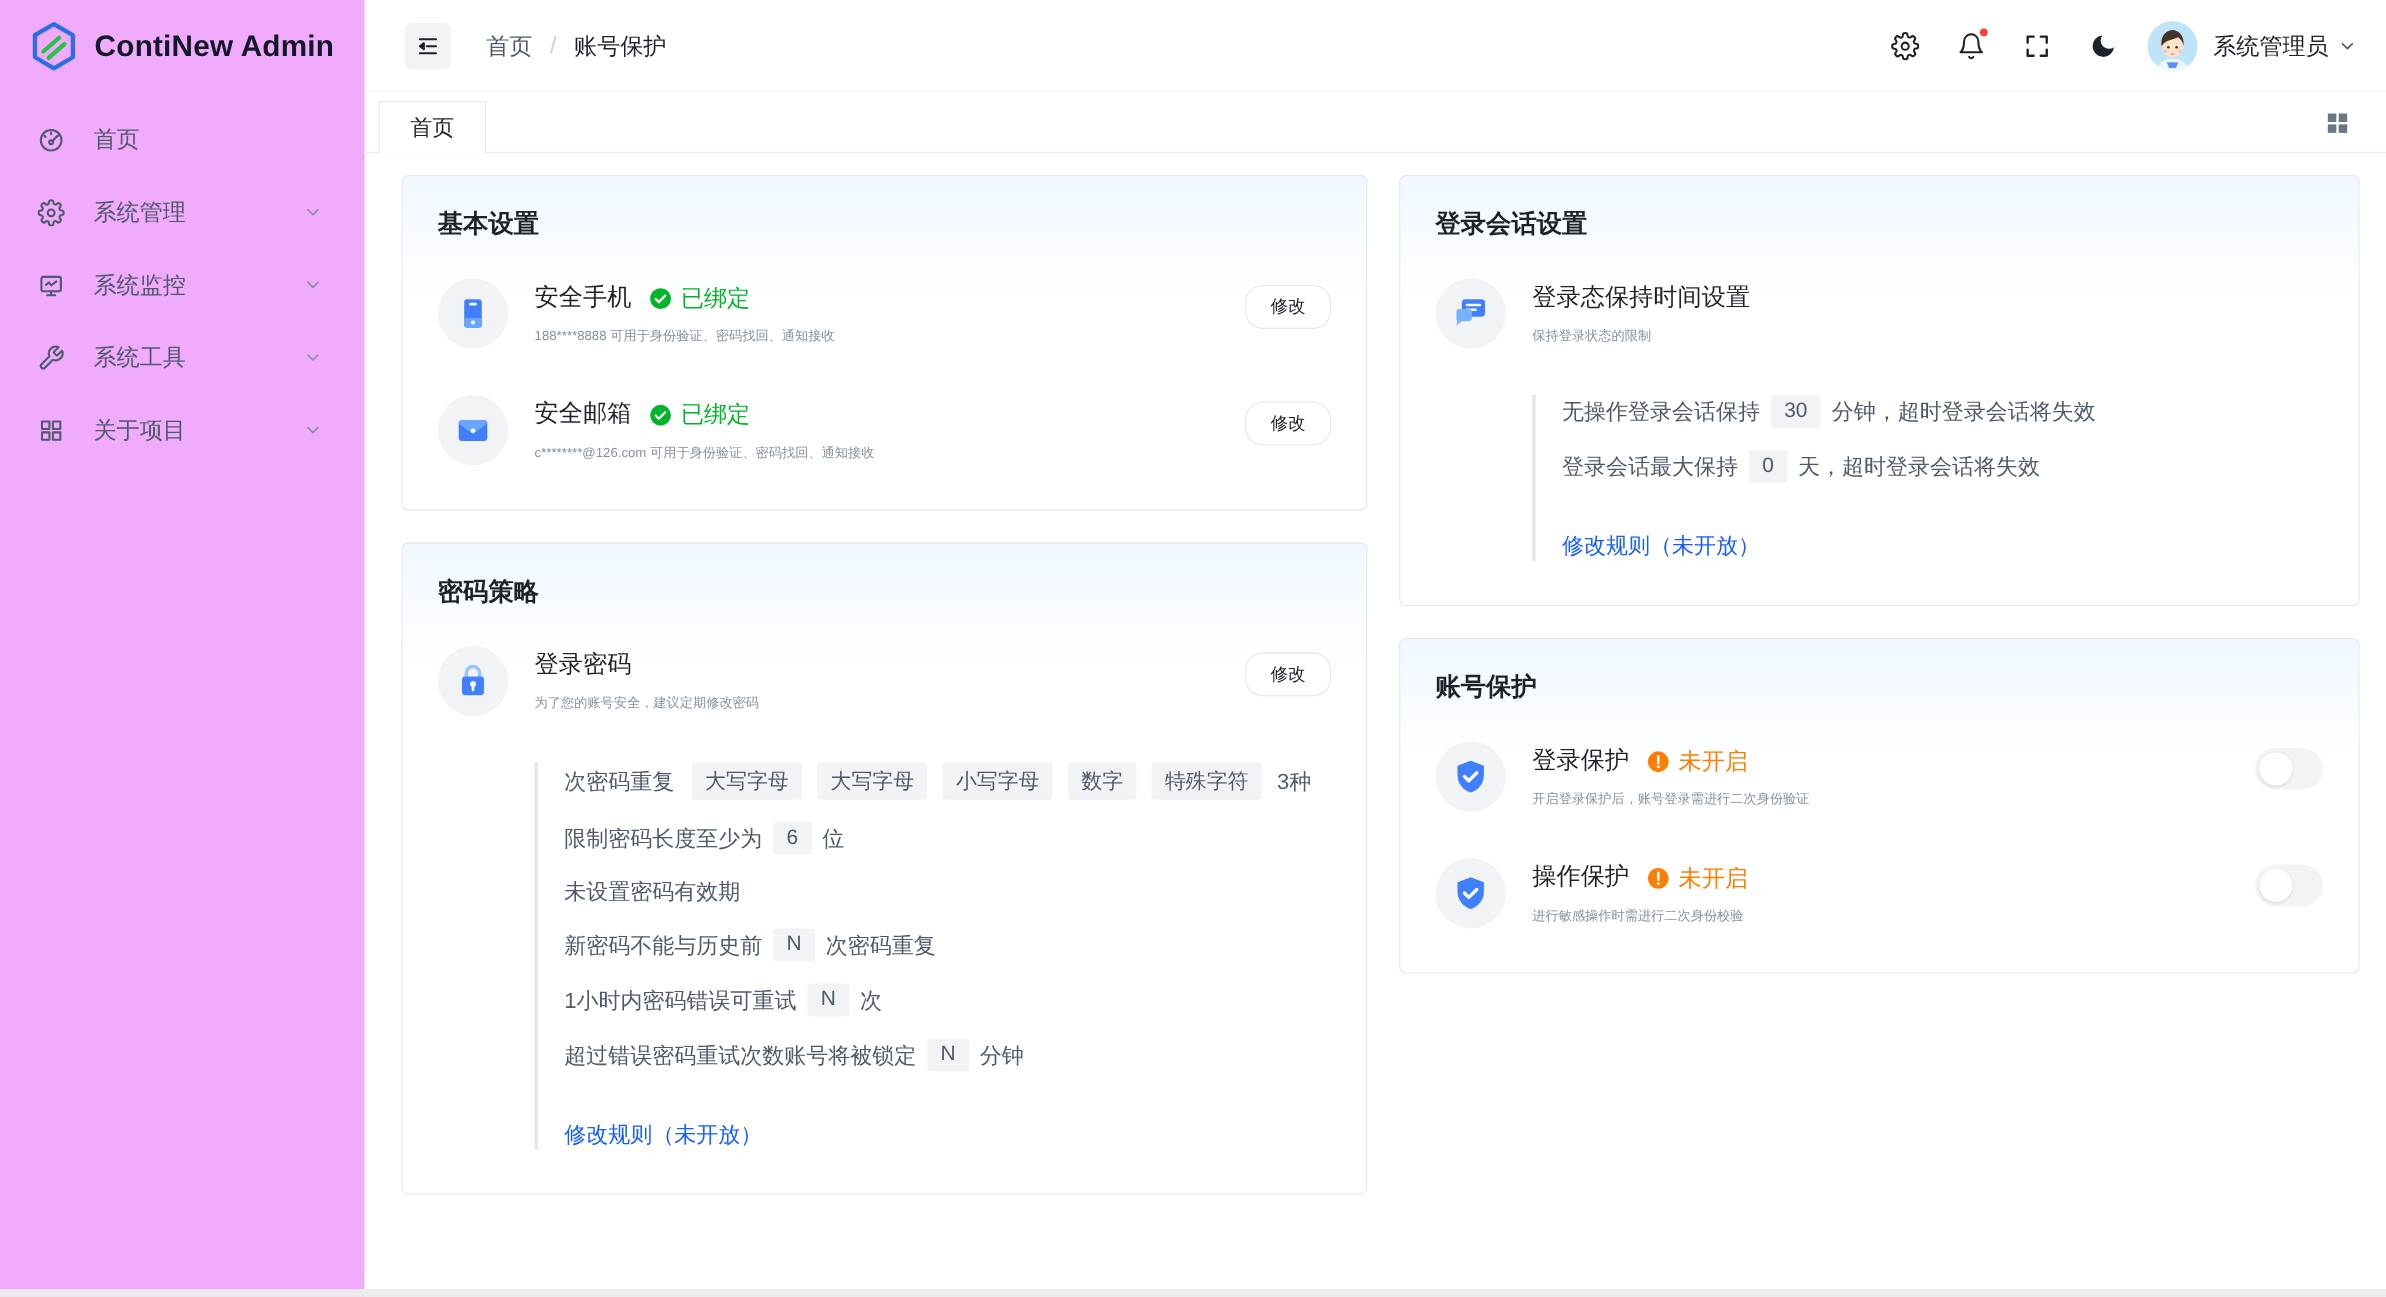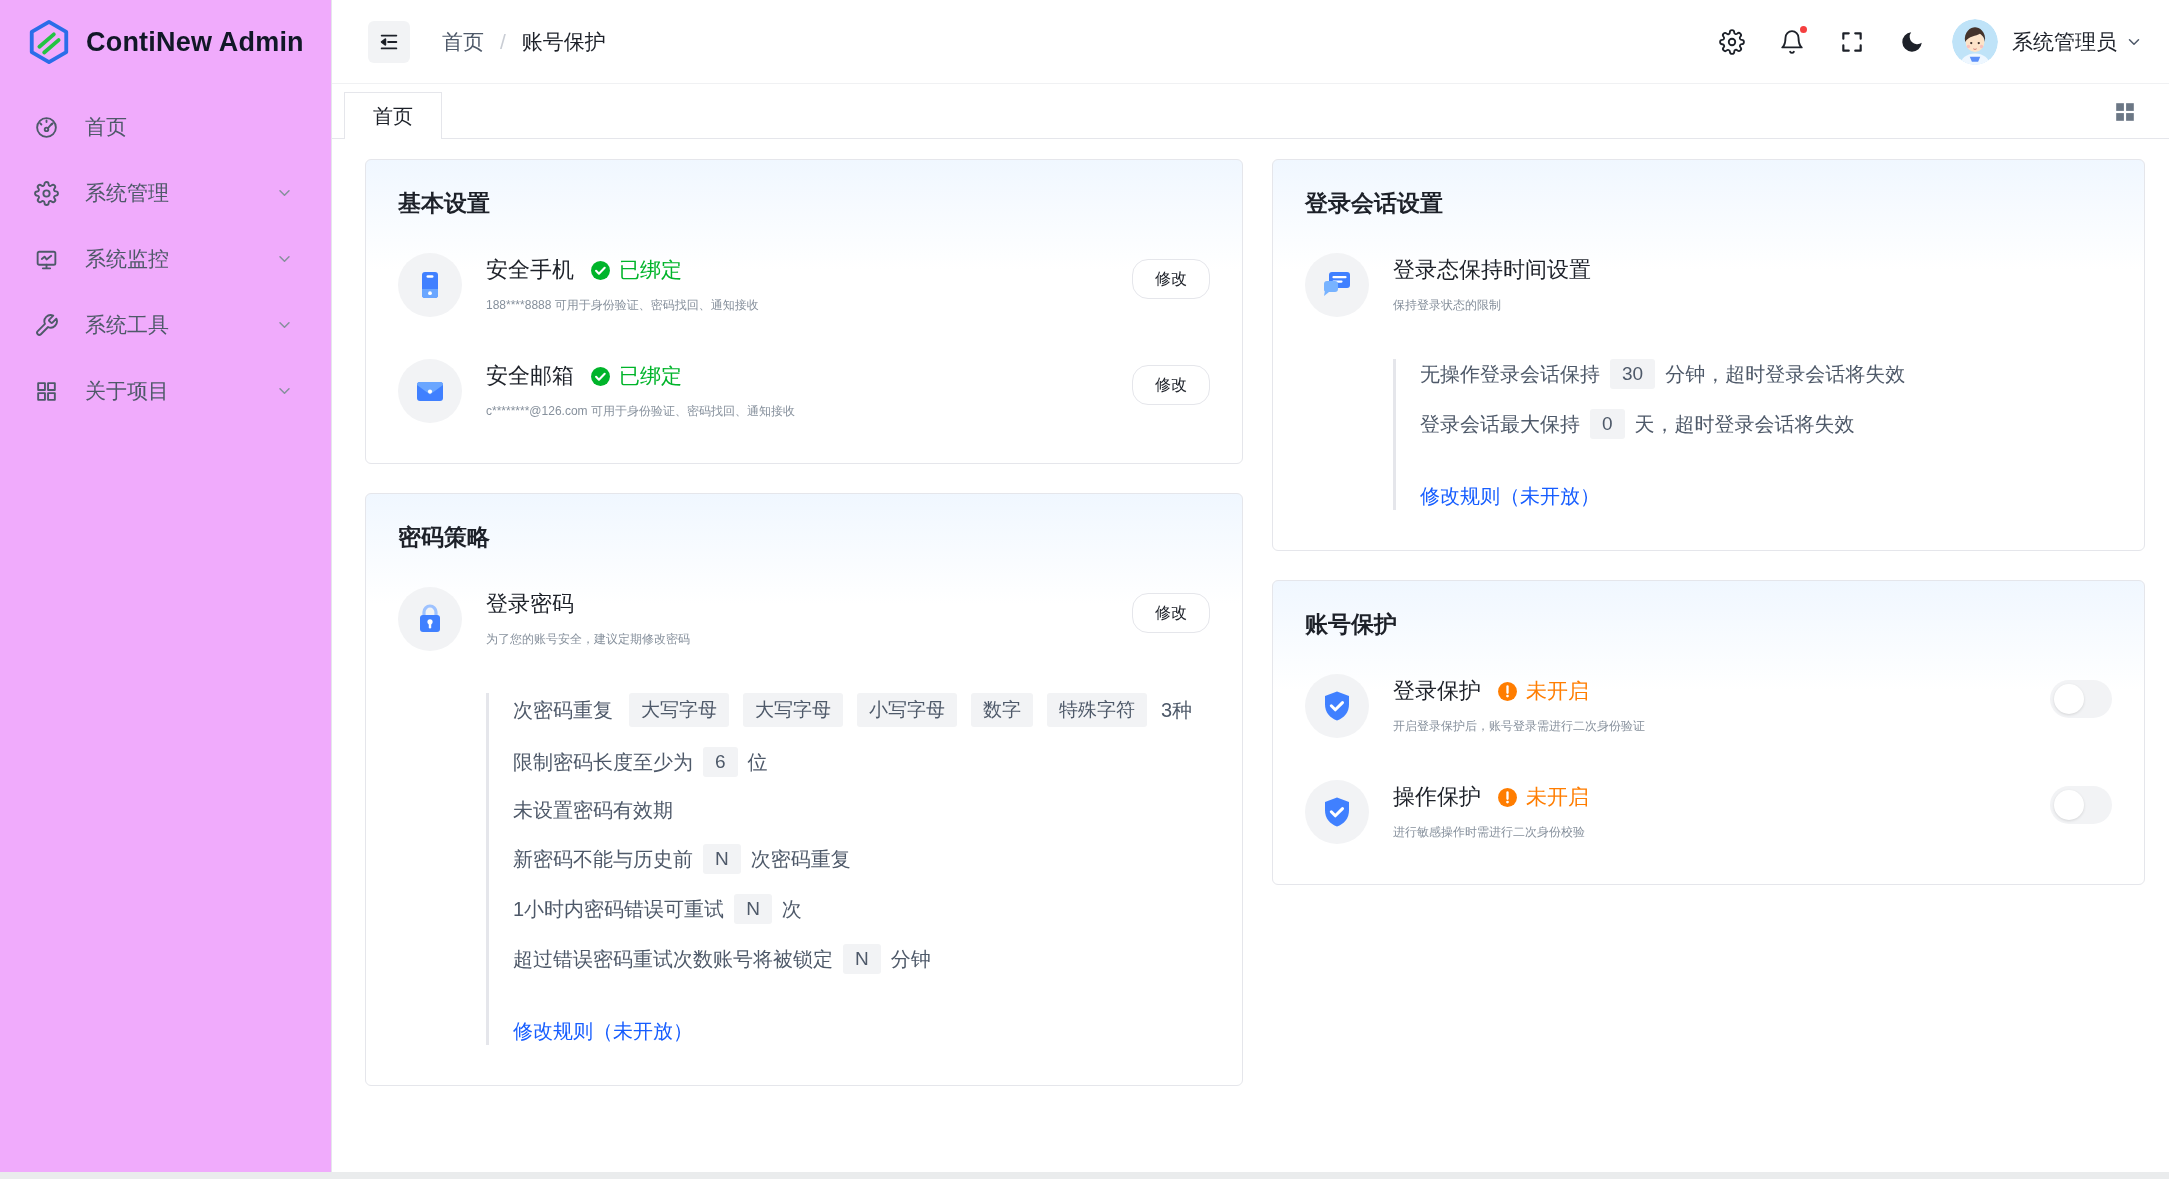--- a/index.html
+++ b/index.html
@@ -51,21 +51,21 @@
   .col { display:flex; flex-direction:column; gap:29px; }
 
   .card { border:1px solid #e5e6eb; border-radius:6px; background:linear-gradient(180deg,#f0f7ff 0%,#ffffff 110px); padding:28px 32px 40px; }
   .card-title { font-size:23px; font-weight:700; color:#1d2129; margin-bottom:34px; }
 
   .item-row { display:flex; align-items:flex-start; margin-bottom:42px; }
   .item-row:last-child { margin-bottom:0; }
   .icon-circle { width:64px; height:64px; border-radius:50%; background:#f2f3f5; display:flex; align-items:center; justify-content:center; flex:0 0 64px; }
   .icon-circle svg { width:36px; height:36px; }
   .item-body { margin-left:24px; flex:1; min-width:0; }
-  .item-title-row { display:flex; align-items:center; margin-top:2px; }
+  .item-title-row { display:flex; align-items:flex-end; margin-top:2px; }
   .item-title { font-size:22px; font-weight:500; color:#1d2129; }
   .status { display:flex; align-items:center; margin-left:16px; font-size:21px; }
   .status svg { width:21px; height:21px; margin-right:8px; }
   .status.ok { color:#00b42a; }
   .status.warn { color:#ff7d00; }
   .item-desc { font-size:12px; color:#86909c; margin-top:12px; }
   .modify-btn { height:40px; padding:0 22px; background:#fff; border:1px solid #e5e6eb; border-radius:16px; font-size:16px; color:#1d2129; cursor:pointer; margin-top:6px;
     font-family:"Liberation Sans","DejaVu Sans",sans-serif; }
   .toggle { width:62px; height:38px; border-radius:19px; background:#f2f3f5; position:relative; cursor:pointer; margin-top:6px; flex:0 0 62px; }
   .toggle .knob { position:absolute; top:4px; left:4px; width:30px; height:30px; border-radius:50%; background:#fff; box-shadow:0 1px 3px rgba(0,0,0,.12); }

